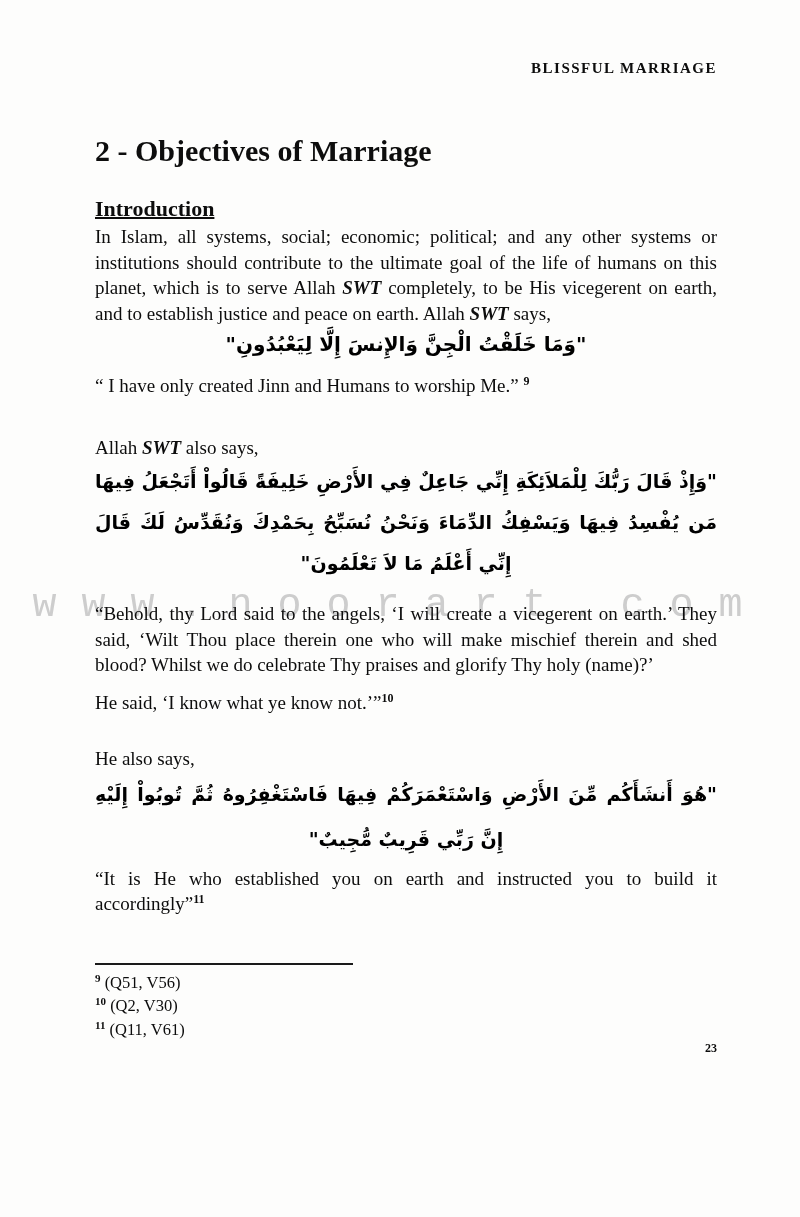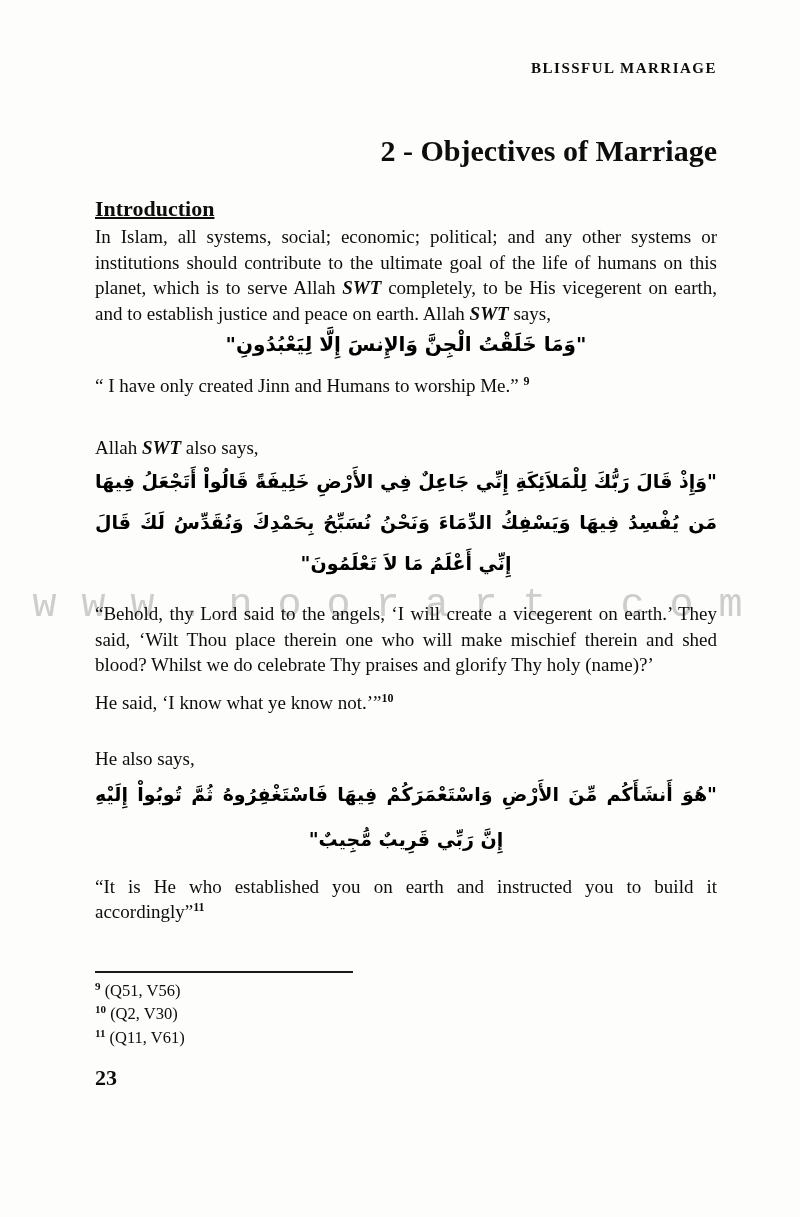--- a/index.html
+++ b/index.html
@@ -36,21 +36,21 @@
   .running-header {
     margin-top: 58px;
     text-align: right;
     font-size: 15px;
     font-weight: bold;
     letter-spacing: 1.5px;
     line-height: 20px;
   }
   .chapter-title {
     margin-top: 54px;
-    text-align: right;
+    text-align: left;
     font-size: 30px;
     font-weight: bold;
     line-height: 38px;
   }
   .section-heading-row { margin-top: 24px; }
   .section-heading {
     display: inline-block;
     font-size: 22px;
     font-weight: bold;
     line-height: 30px;
@@ -89,21 +89,21 @@
     font-size: 19px;
     line-height: 45px;
     text-align: justify;
     text-align-last: center;
   }
   .trans1   { margin-top: 13px; }
   .mt-also  { margin-top: 36px; }
   .mt-trans2a { margin-top: 17px; }
   .mt-trans2b { margin-top: 12px; }
   .mt-healso  { margin-top: 31px; }
-  .mt-trans3  { margin-top: 12px; }
+  .mt-trans3  { margin-top: 4px; }
   sup.fn-ref {
     font-size: 12px;
     line-height: 0;
     font-weight: bold;
     vertical-align: super;
   }
   .footnote-block { margin-top: 46px; }
   .footnote-rule {
     width: 258px;
     border: 0;
@@ -113,23 +113,23 @@
   .footnote-item {
     font-size: 16.5px;
     line-height: 23.5px;
   }
   .footnote-item sup {
     font-size: 11px;
     font-weight: bold;
     line-height: 0;
   }
   .page-number {
-    margin-top: 16px;
-    text-align: left;
-    font-size: 22px;
+    margin-top: 0;
+    text-align: right;
+    font-size: 12px;
     font-weight: bold;
   }
 </style>
 </head>
 <body>
 
 <div class="page">
 
   <div class="watermark">www.noorart.com</div>
 

